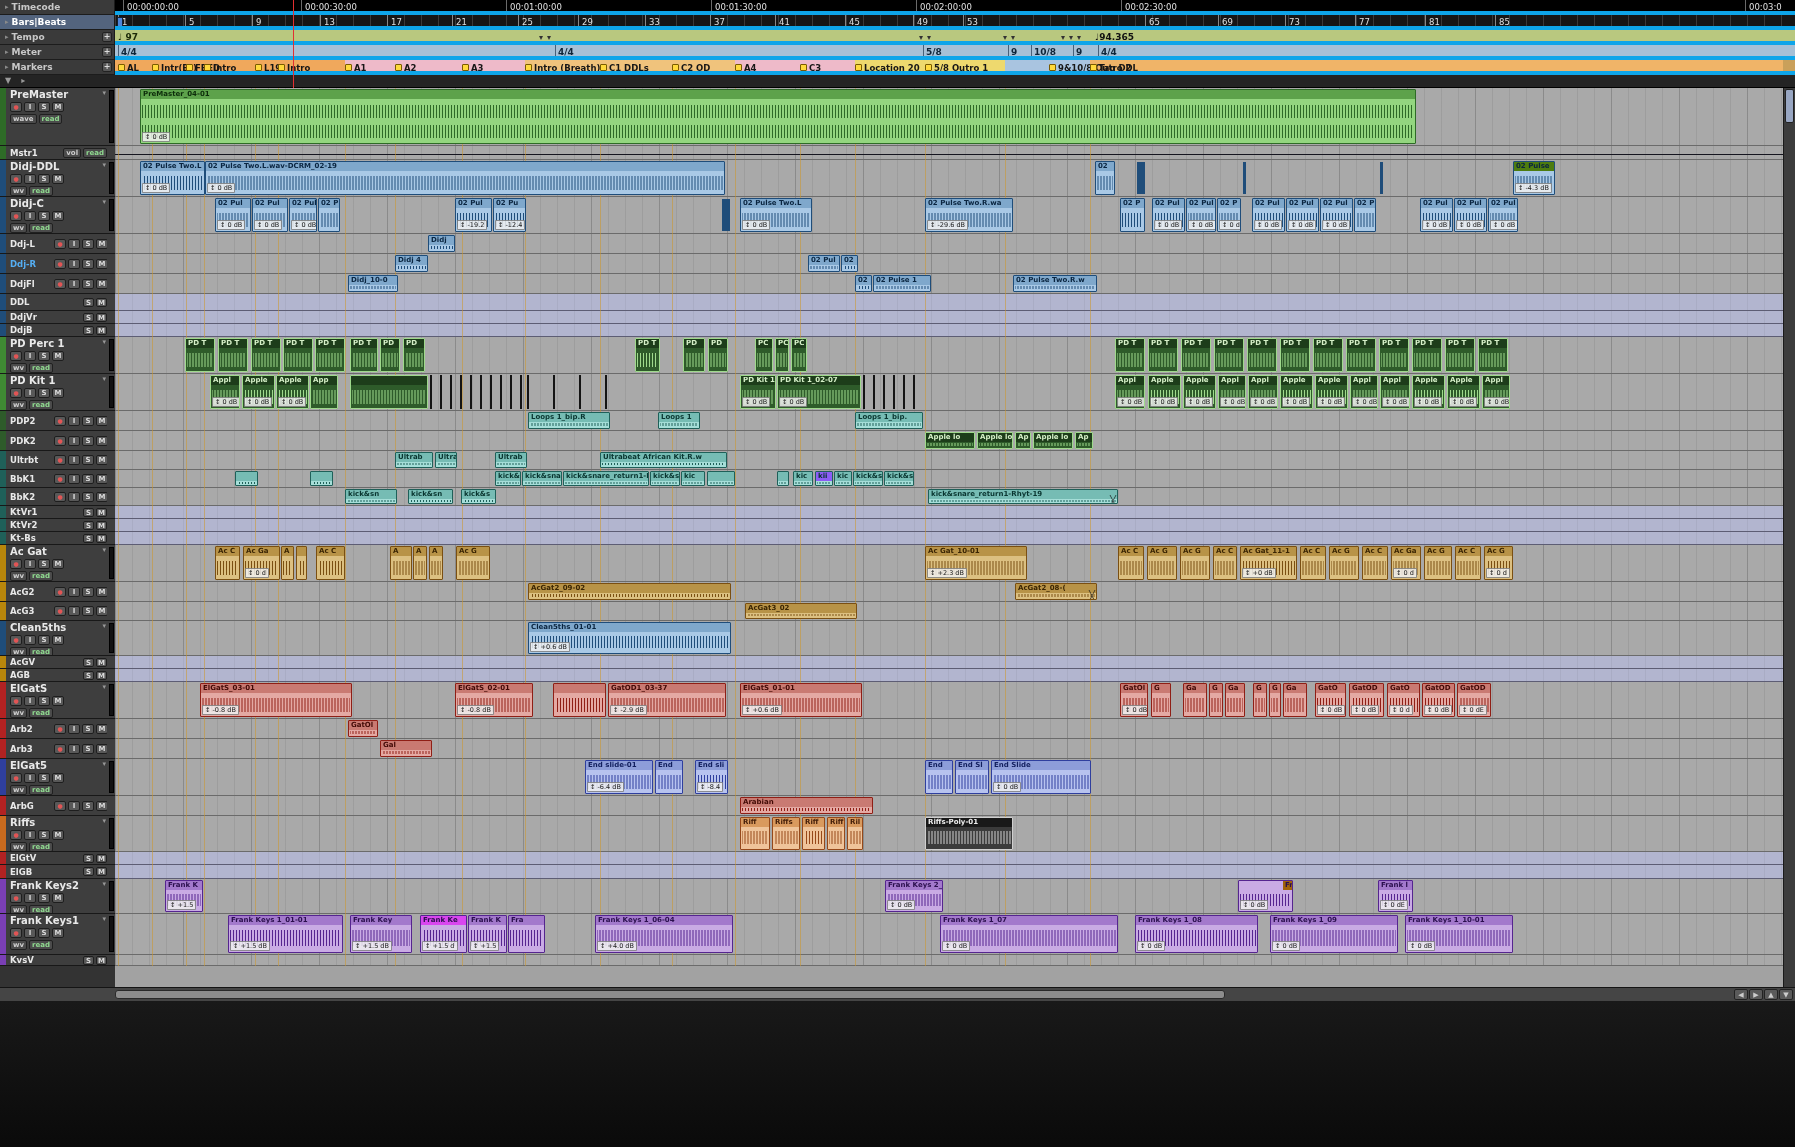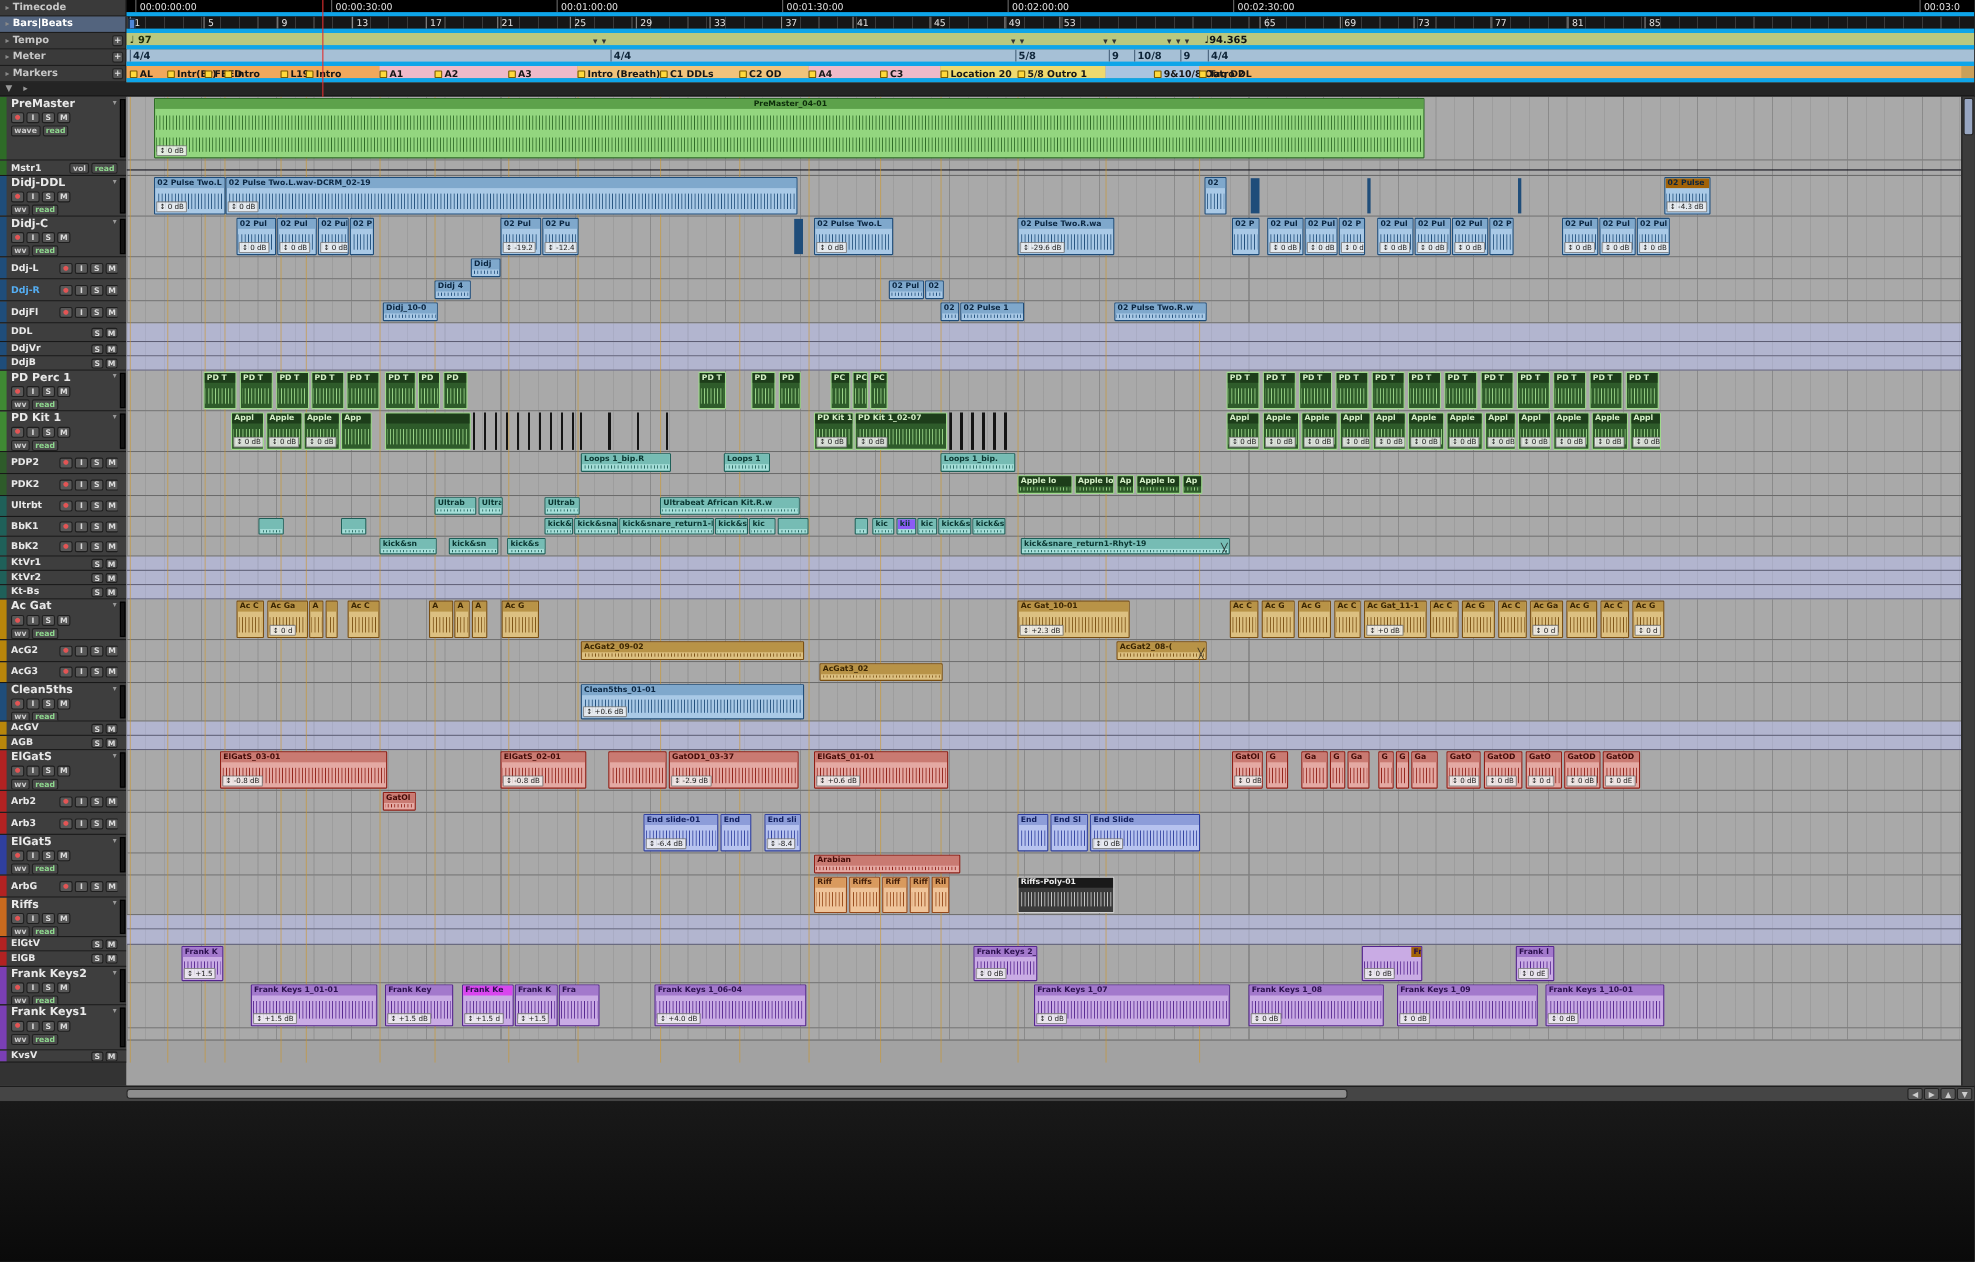--- a/index.html
+++ b/index.html
@@ -688,21 +688,21 @@
           <div class="grp" style="background: rgb(122, 63, 181);"></div>
           <div class="hbody">
             <div class="tname">KvsV</div>
             <div class="tb">S</div>
             <div class="tb">M</div>
           </div>
         </div>
       </div>
     <div id="lanes">
         <div class="lane gray" style="height: 58px;">
-          <div class="clip" style="left: 25px; width: 1155px; background: rgb(147, 214, 127); border-color: rgb(46, 107, 39); text-align: center;">
+          <div class="clip" style="left: 25px; width: 1276px; background: rgb(147, 214, 127); border-color: rgb(46, 107, 39);">
             <div class="ct" style="background: rgb(93, 162, 75); color: rgb(12, 44, 10);">PreMaster_04-01</div>
             <div class="cw stereo" style="background-image: repeating-linear-gradient(90deg, rgb(46, 107, 39) 0px, rgb(46, 107, 39) 1px, transparent 1px, transparent 3px), repeating-linear-gradient(90deg, rgb(46, 107, 39) 0px, rgb(46, 107, 39) 1px, transparent 1px, transparent 3px);"></div>
             <div class="cg">↕ 0 dB</div>
           </div>
         </div>
         <div class="lane gray auto" style="height: 14px;"></div>
         <div class="lane gray" style="height: 37px;">
           <div class="clip" style="left: 25px; width: 65px; background: rgb(169, 201, 230); border-color: rgb(31, 77, 122);">
             <div class="ct" style="background: rgb(127, 168, 204); color: rgb(10, 37, 64);">02 Pulse Two.L</div>
             <div class="cw" style="background-image: repeating-linear-gradient(90deg, rgb(31, 77, 122) 0px, rgb(31, 77, 122) 1px, transparent 1px, transparent 3px);"></div>
@@ -714,21 +714,21 @@
             <div class="cg">↕ 0 dB</div>
           </div>
           <div class="clip" style="left: 980px; width: 20px; background: rgb(169, 201, 230); border-color: rgb(31, 77, 122);">
             <div class="ct" style="background: rgb(127, 168, 204); color: rgb(10, 37, 64);">02</div>
             <div class="cw" style="background-image: repeating-linear-gradient(90deg, rgb(31, 77, 122) 0px, rgb(31, 77, 122) 1px, transparent 1px, transparent 3px);"></div>
           </div>
           <div class="clip-thin" style="left: 1022px; width: 8px; background: rgb(31, 77, 122);"></div>
           <div class="clip-thin" style="left: 1128px; width: 3px; background: rgb(31, 77, 122);"></div>
           <div class="clip-thin" style="left: 1265px; width: 3px; background: rgb(31, 77, 122);"></div>
           <div class="clip" style="left: 1398px; width: 42px; background: rgb(169, 201, 230); border-color: rgb(31, 77, 122);">
-            <div class="ct" style="background: #a16207; color: rgb(10, 37, 64);">02 Pulse</div>
+            <div class="ct" style="background: #4d7c0f; color: rgb(10, 37, 64);">02 Pulse</div>
             <div class="cw" style="background-image: repeating-linear-gradient(90deg, rgb(31, 77, 122) 0px, rgb(31, 77, 122) 1px, transparent 1px, transparent 3px);"></div>
             <div class="cg">↕ -4.3 dB</div>
           </div>
         </div>
         <div class="lane gray" style="height: 37px;">
           <div class="clip" style="left: 100px; width: 36px; background: rgb(169, 201, 230); border-color: rgb(31, 77, 122);">
             <div class="ct" style="background: rgb(127, 168, 204); color: rgb(10, 37, 64);">02 Pul</div>
             <div class="cw" style="background-image: repeating-linear-gradient(90deg, rgb(31, 77, 122) 0px, rgb(31, 77, 122) 1px, transparent 1px, transparent 3px);"></div>
             <div class="cg">↕ 0 dB</div>
           </div>
@@ -1401,20 +1401,26 @@
           </div>
           <div class="clip" style="left: 1342px; width: 34px; background: rgb(228, 169, 163); border-color: rgb(143, 31, 22);">
             <div class="ct" style="background: rgb(201, 122, 114); color: rgb(66, 10, 6);">GatOD</div>
             <div class="cw" style="background-image: repeating-linear-gradient(90deg, rgb(143, 31, 22) 0px, rgb(143, 31, 22) 1px, transparent 1px, transparent 3px);"></div>
             <div class="cg">↕ 0 dE</div>
           </div>
         </div>
         <div class="lane gray" style="height: 20px;">
           <div class="clip" style="left: 233px; width: 30px; background: rgb(228, 169, 163); border-color: rgb(143, 31, 22);">
             <div class="ct" style="background: rgb(201, 122, 114); color: rgb(66, 10, 6);">GatOl</div>
+            <div class="cw" style="background-image: repeating-linear-gradient(90deg, rgb(143, 31, 22) 0px, rgb(143, 31, 22) 1px, transparent 1px, transparent 3px);"></div>
+          </div>
+        </div>
+        <div class="lane gray" style="height: 20px;">
+          <div class="clip" style="left: 265px; width: 52px; background: rgb(228, 169, 163); border-color: rgb(143, 31, 22);">
+            <div class="ct" style="background: rgb(201, 122, 114); color: rgb(66, 10, 6);">Gal</div>
             <div class="cw" style="background-image: repeating-linear-gradient(90deg, rgb(143, 31, 22) 0px, rgb(143, 31, 22) 1px, transparent 1px, transparent 3px);"></div>
           </div>
         </div>
         <div class="lane gray" style="height: 37px;">
           <div class="clip" style="left: 470px; width: 68px; background: rgb(183, 195, 239); border-color: rgb(47, 63, 158);">
             <div class="ct" style="background: rgb(141, 157, 217); color: rgb(18, 31, 94);">End slide-01</div>
             <div class="cw" style="background-image: repeating-linear-gradient(90deg, rgb(47, 63, 158) 0px, rgb(47, 63, 158) 1px, transparent 1px, transparent 3px);"></div>
             <div class="cg">↕ -6.4 dB</div>
           </div>
           <div class="clip" style="left: 540px; width: 28px; background: rgb(183, 195, 239); border-color: rgb(47, 63, 158);">

